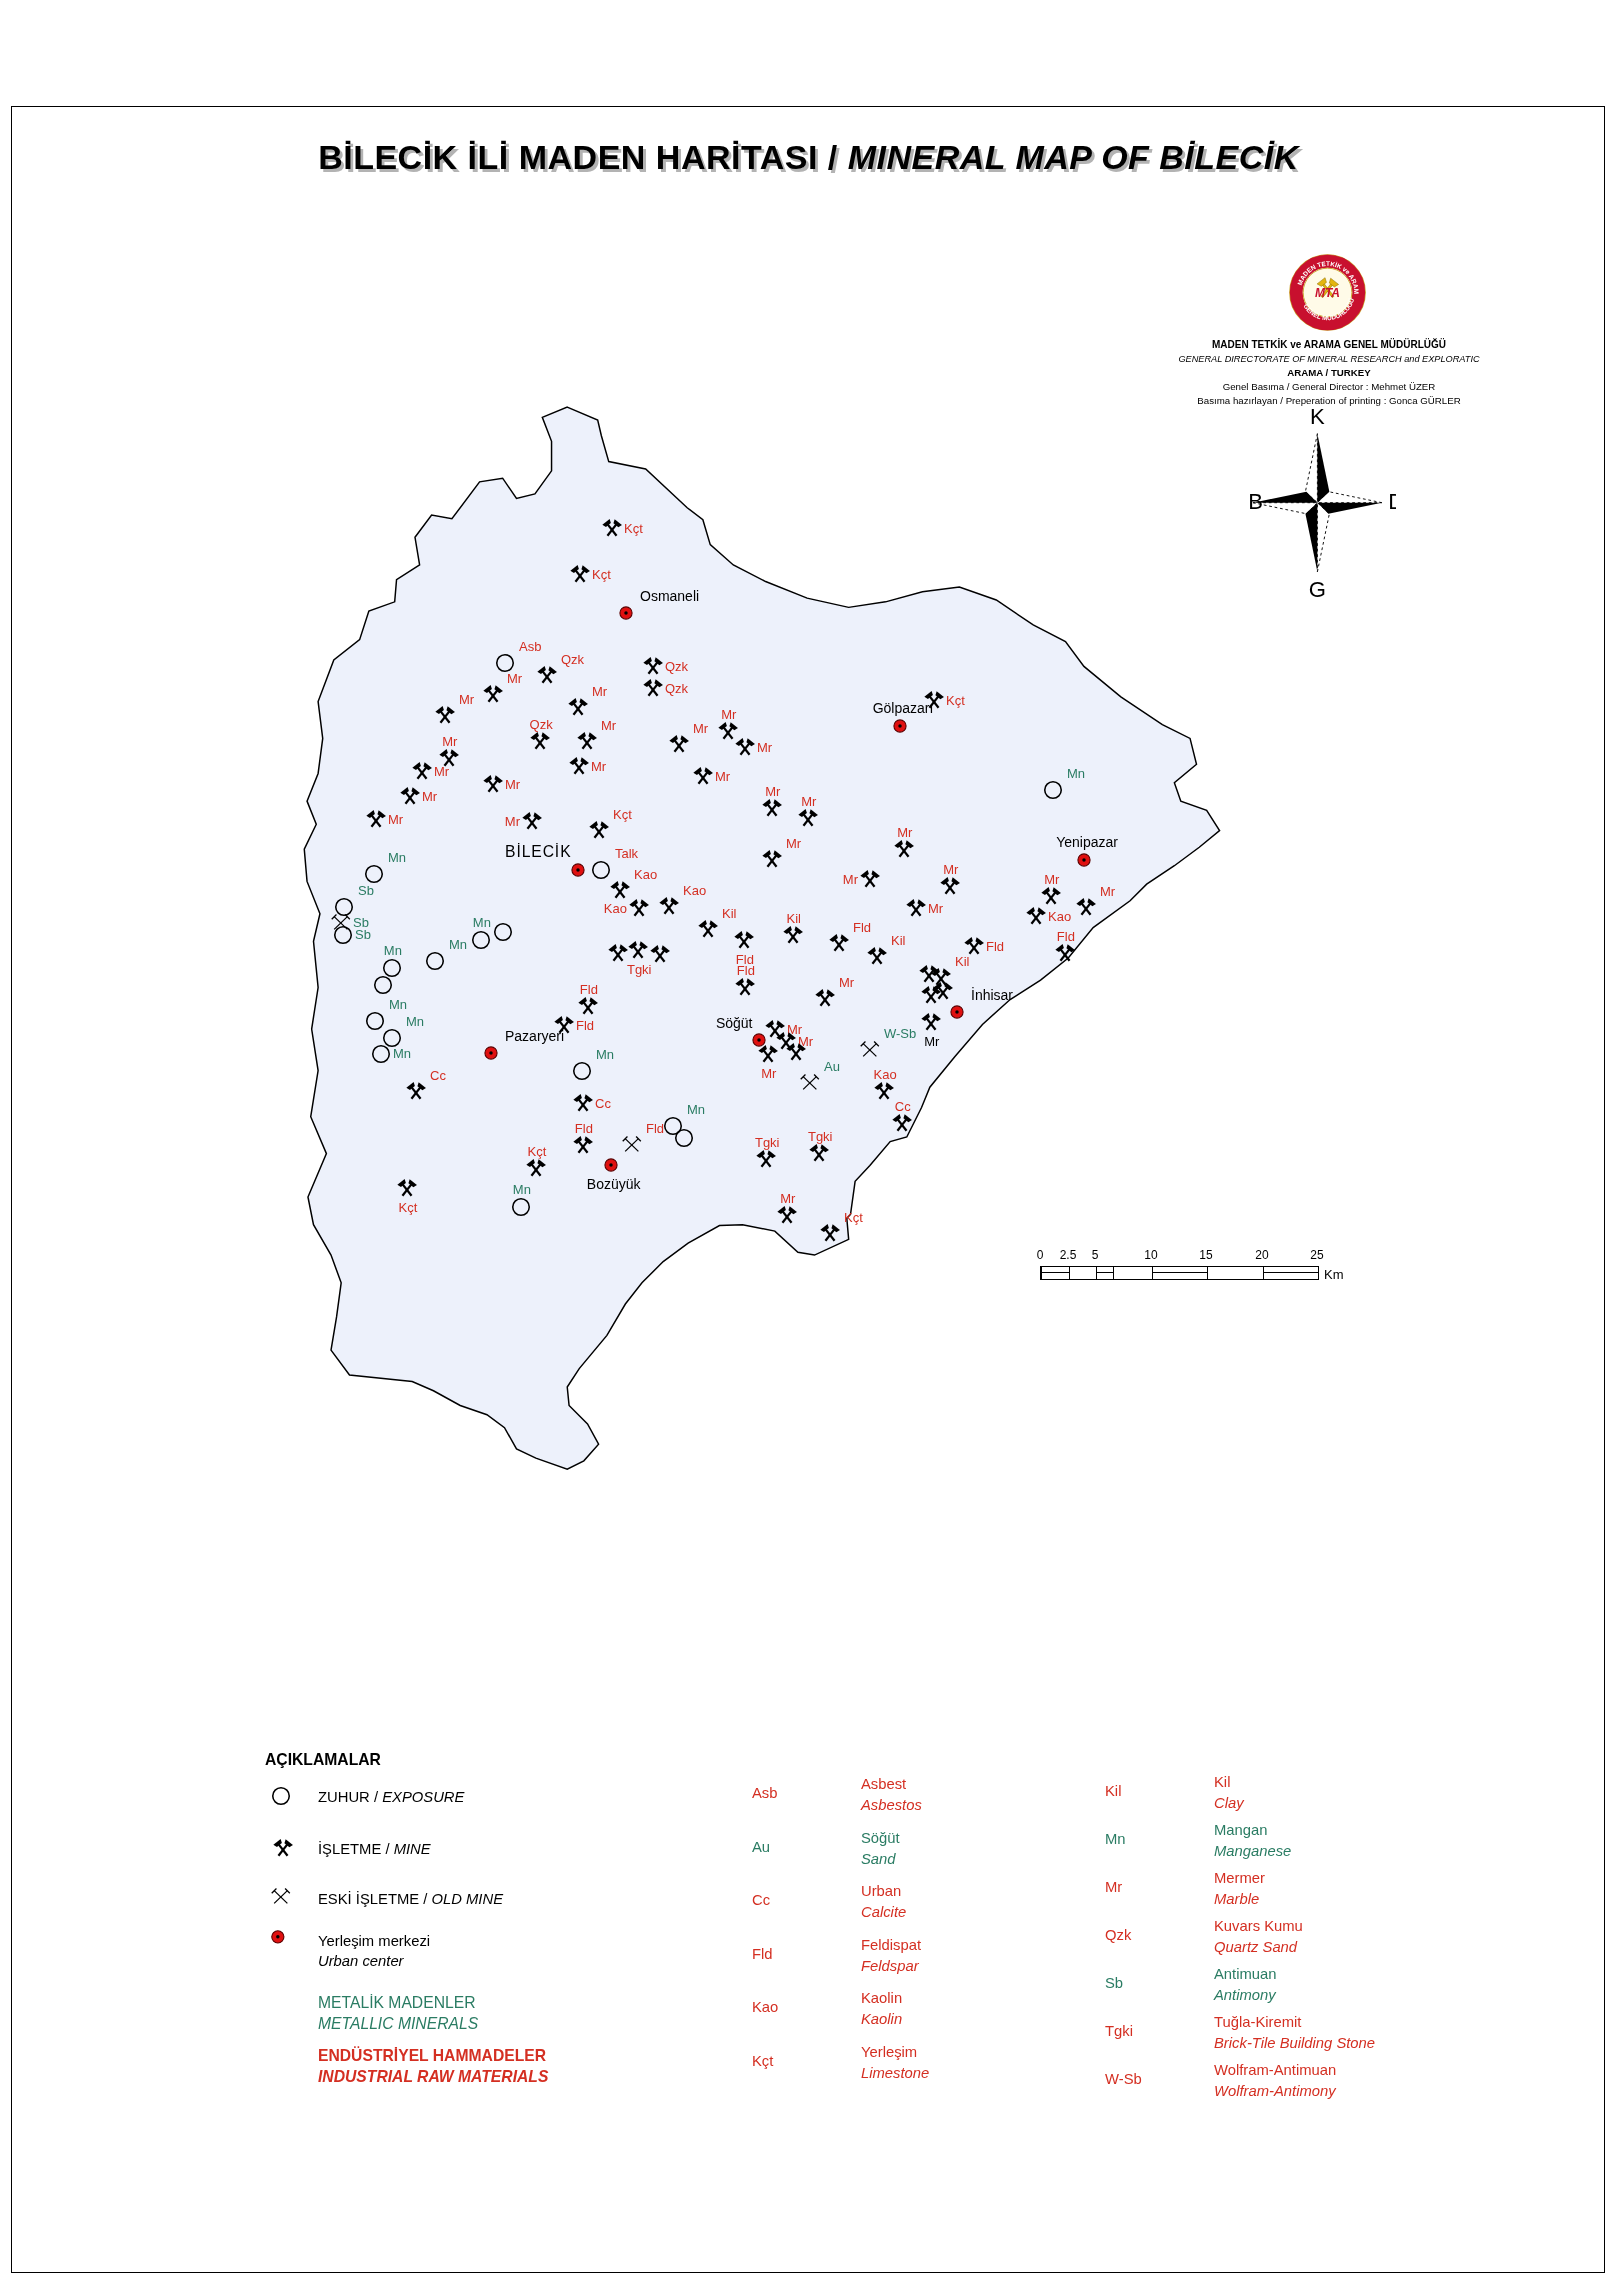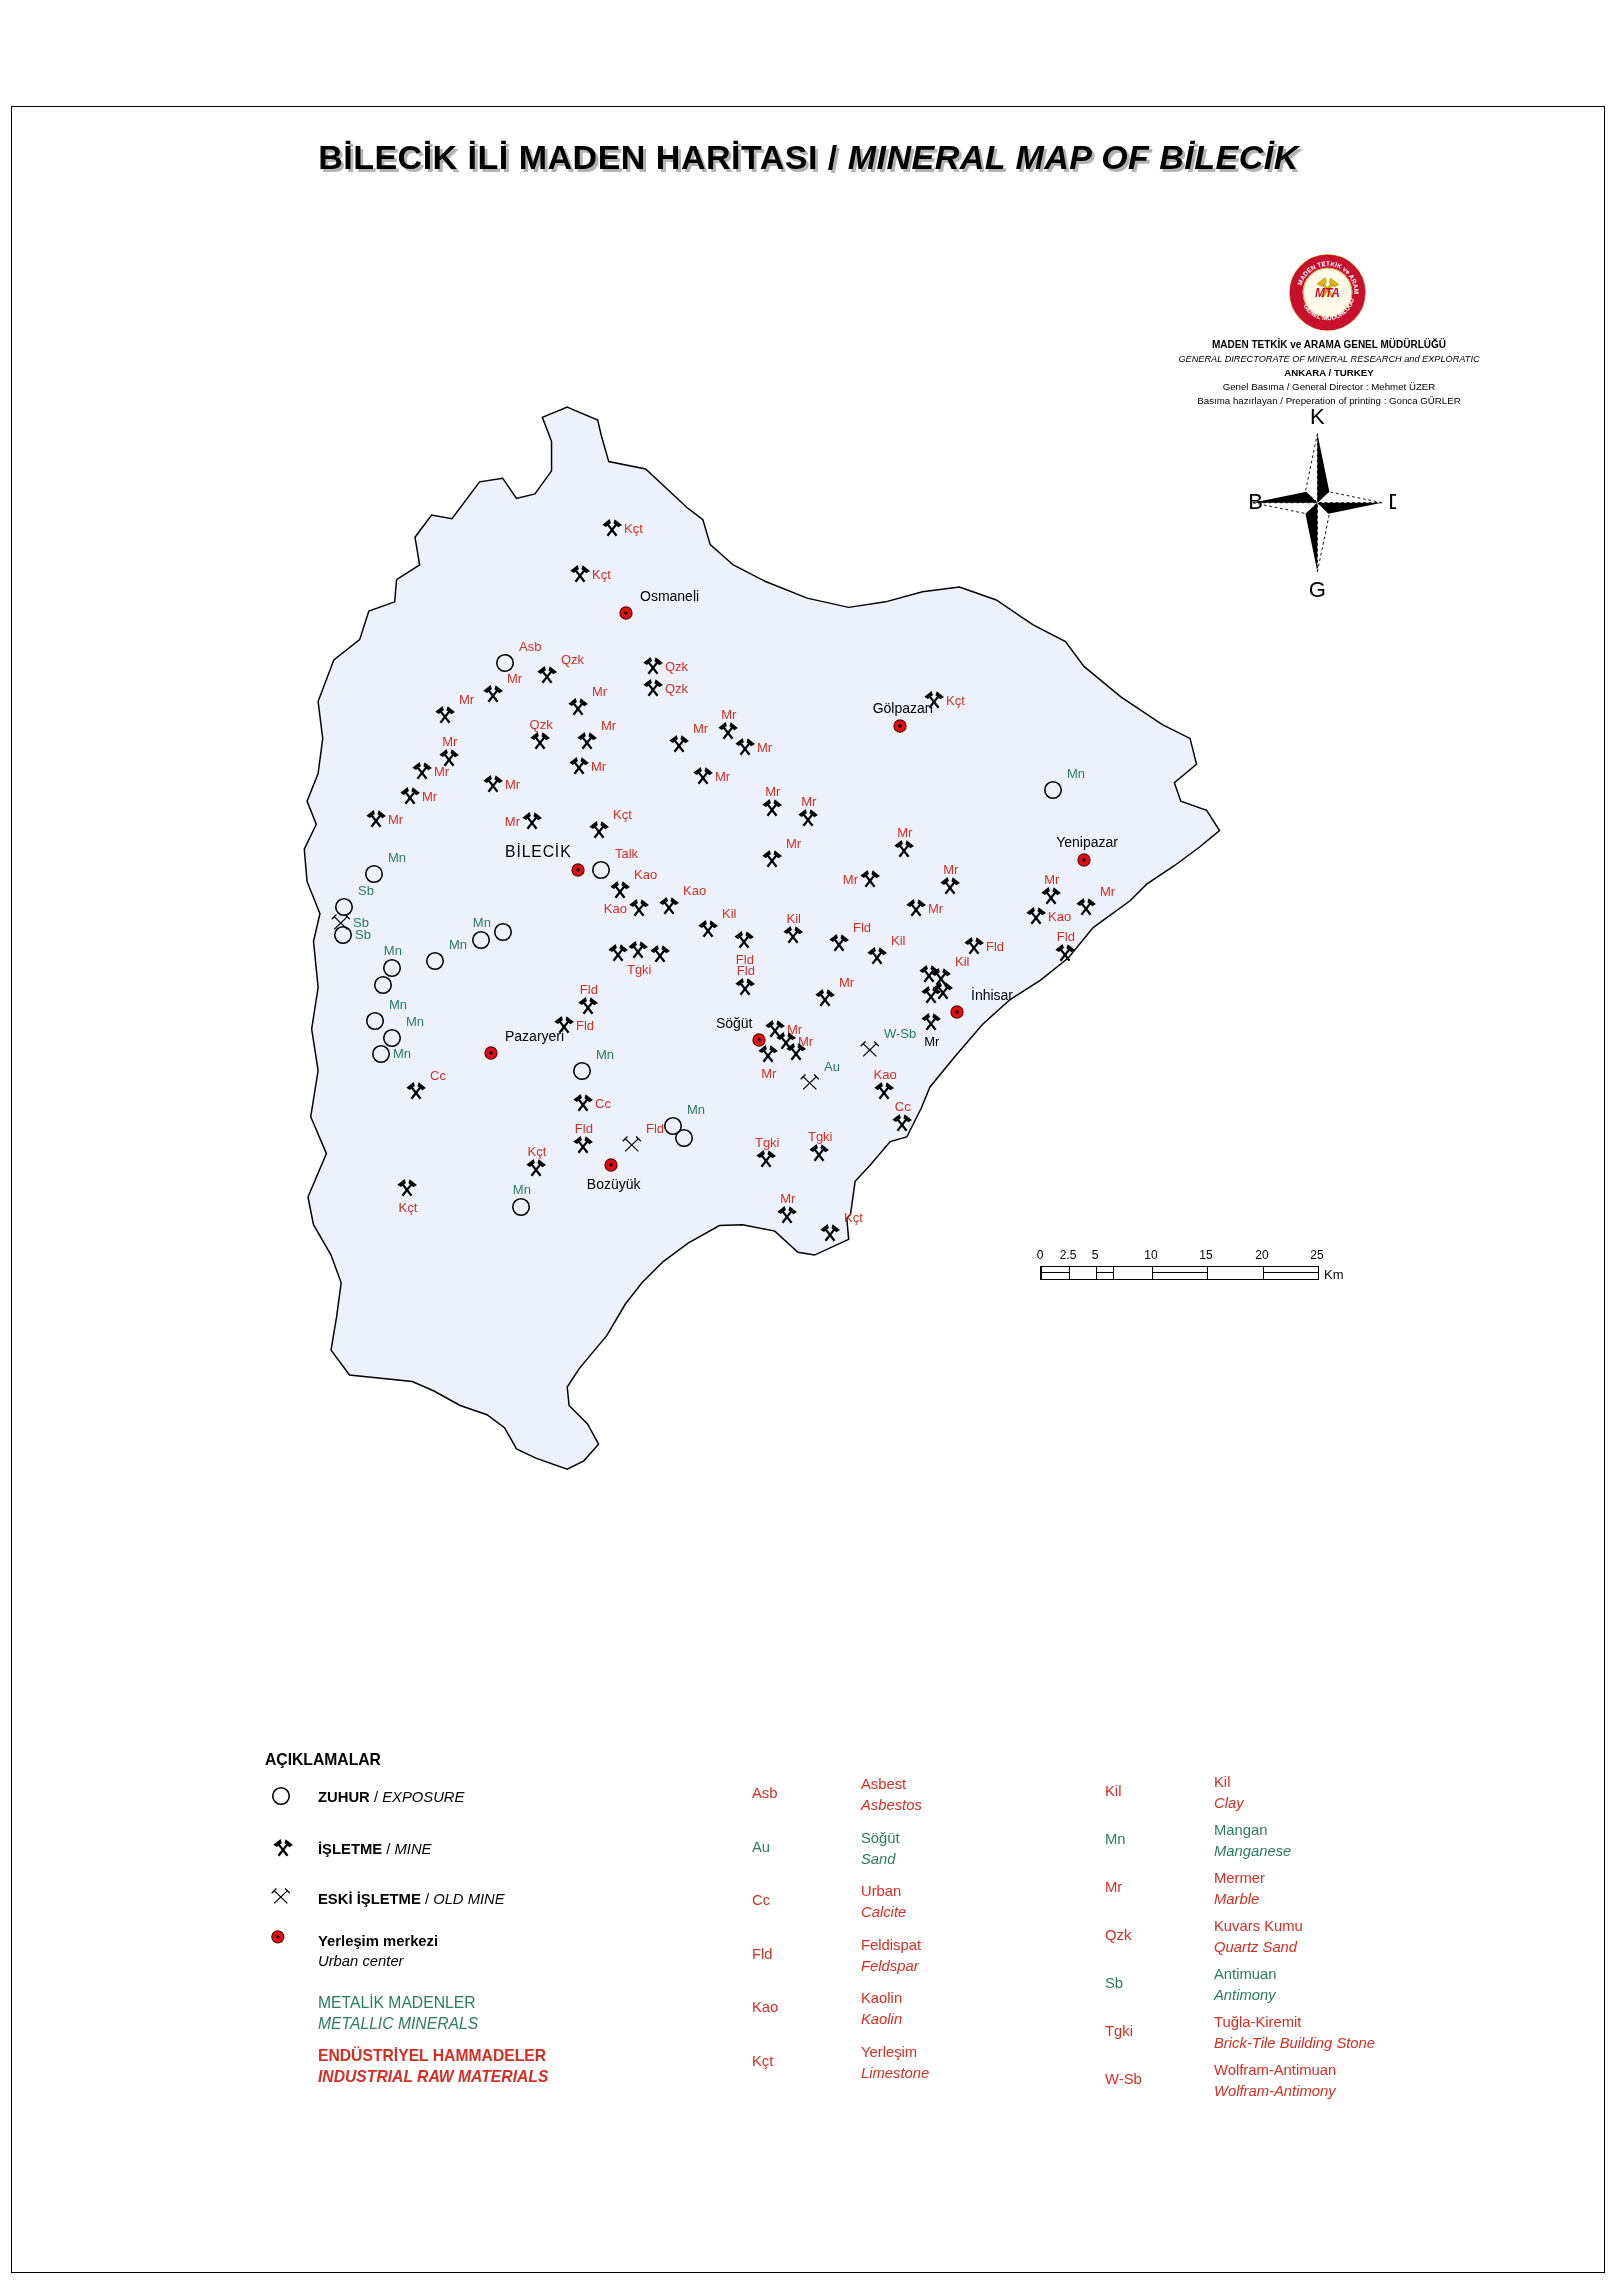--- a/index.html
+++ b/index.html
@@ -38,21 +38,21 @@
   .scalebar .bar{position:absolute;left:0;top:17.5px;width:277px;height:12px;border:0.9px solid #000;}
   .scalebar .seg{position:absolute;top:0;height:12px;border-left:0.9px solid #000;box-sizing:border-box;}
   .scalebar .seg.mid:after{content:"";position:absolute;left:0;top:5.5px;width:100%;height:0;border-top:0.9px solid #000;}
   .scalebar .unit{position:absolute;left:284px;top:18.5px;font-size:13px;}
   
   .leg-title{position:absolute;left:265px;top:1751px;font-size:15.7px;font-weight:bold;}
   .leg-syms{position:absolute;left:270px;top:1789px;width:388px;}
   .leg-row{position:absolute;left:0;height:28px;}
   .leg-ic{position:absolute;left:0;top:-3.7px;width:37px;}
   .leg-tx{position:absolute;left:48px;top:0;font-size:14.8px;white-space:nowrap;}
-  .leg-tx b{font-weight:bold;}
+  .leg-tx b{font-weight:normal;}
   .leg-tx i{font-style:italic;}
   .leg-tx .sub{display:block;font-style:italic;font-weight:normal;margin-top:3.7px;}
   .leg-cats{position:absolute;left:318px;top:1992px;}
   .leg-cat{position:absolute;left:0;font-size:15.7px;line-height:1.35;white-space:nowrap;}
   .leg-cat .en{font-style:italic;}
   .leg-cat.red{font-weight:bold;}
   .min-col{position:absolute;top:0;}
   .min-row{position:absolute;white-space:nowrap;}
   .min-ab{position:absolute;left:0;top:11px;font-size:14.8px;}
   .min-names{position:absolute;font-size:14.8px;line-height:1.45;}
@@ -88,21 +88,21 @@
           <path d="M38,28 L49,28 L47,33 L40,33 Z" fill="#e3b50f" stroke="#8a6d00" stroke-width=".5"></path>
         </g>
     </g>
     <text x="43" y="48" text-anchor="middle" font-size="13" font-weight="bold" font-style="italic" fill="#c8102e">MTA</text>
   </svg>
 </div>
 
 <div class="pub">
   <div class="l1">MADEN TETKİK ve ARAMA GENEL MÜDÜRLÜĞÜ</div>
   <div class="l2">GENERAL DIRECTORATE OF MINERAL RESEARCH and EXPLORATIC</div>
-  <div class="l3">ANKARA / TURKEY</div>
+  <div class="l3">ARAMA / TURKEY</div>
   <div class="l4">Genel Basıma / General Director   : Mehmet ÜZER</div>
   <div class="l5">Basıma hazırlayan / Preperation of printing   : Gonca GÜRLER</div>
 </div>
 
 <div class="compass">
   <svg width="148" height="198" viewBox="0 0 160 215">
     <g stroke="#000" stroke-width="1" stroke-dasharray="3,3" fill="#fff">
       <polygon points="75,30 62,93 75,105"></polygon>
       <polygon points="145,105 87,93 75,105"></polygon>
       <polygon points="75,180 88,117 75,105"></polygon>

